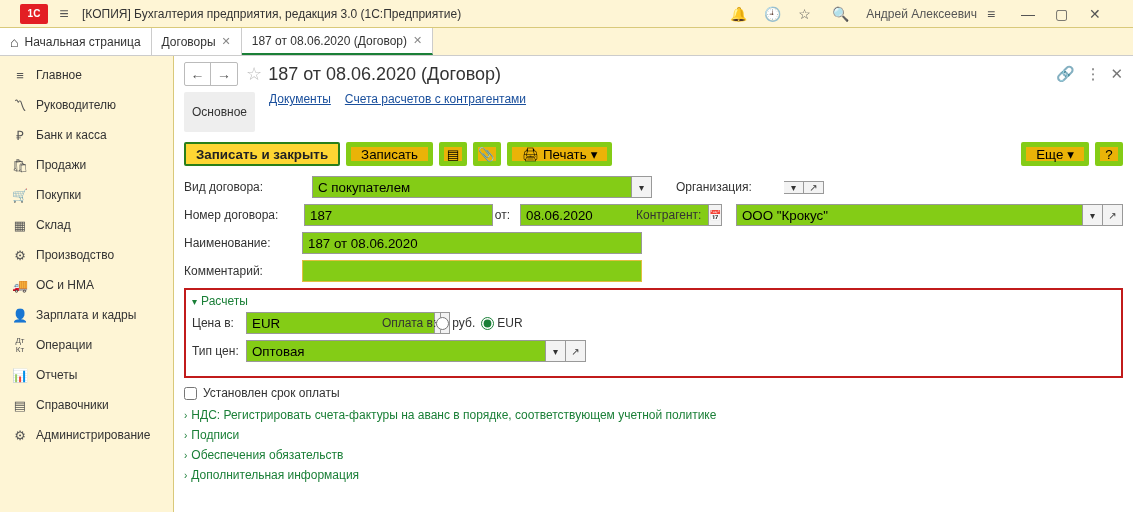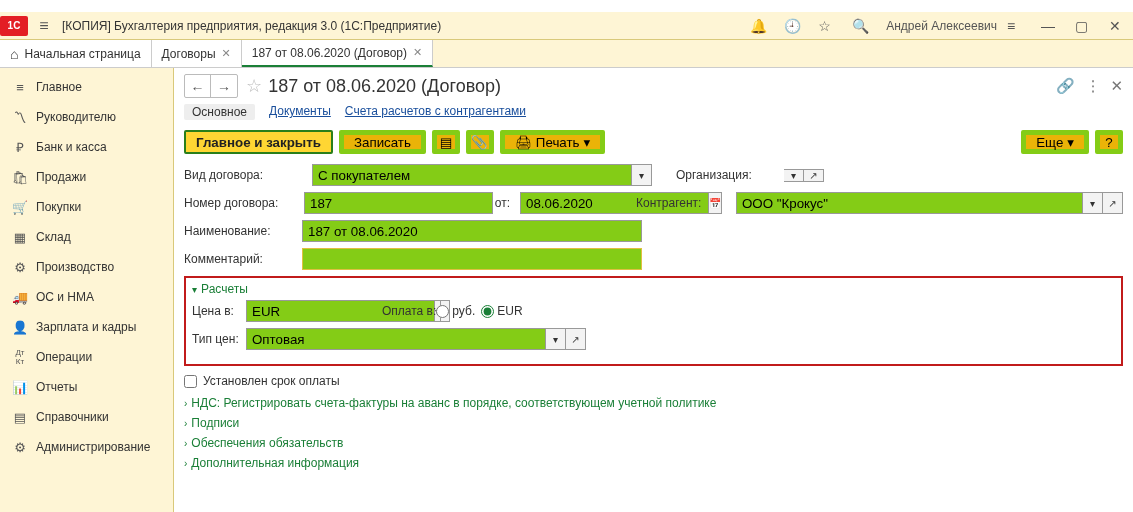--- a/index.html
+++ b/index.html
@@ -1,17 +1,17 @@
 <!DOCTYPE html>
 <html><head>
 <meta charset="utf-8">
 <style>
 * { box-sizing: border-box; margin: 0; padding: 0; font-family: Arial, sans-serif; }
 body { font-size: 12px; color: #333; background: #fff; width: 1133px; height: 512px; overflow: hidden; }
-.titlebar { height: 28px; background: #fef5d5; display: flex; align-items: center; padding: 0 0; border-bottom: 1px solid #d9c97a; margin-top: 12px; }
+.titlebar { height: 28px; background: #fef5d5; display: flex; align-items: center; padding: 0 20px; border-bottom: 1px solid #d9c97a; }
 .titlebar .logo { width: 28px; height: 20px; background: #e31e24; color: #fff; font-weight: bold; font-size: 10px; display: flex; align-items: center; justify-content: center; border-radius: 2px; margin-right: 4px; }
 .titlebar .burger { width: 24px; text-align: center; font-size: 16px; color: #555; }
 .titlebar .title { flex: 1; padding-left: 6px; color: #333; }
 .titlebar .tb-right { display: flex; align-items: center; gap: 10px; color: #555; }
 .titlebar .tb-right span { display: inline-flex; align-items: center; }
 .titlebar .tb-btn { width: 24px; text-align: center; font-size: 14px; }
 .tabs-row { height: 28px; display: flex; align-items: stretch; border-bottom: 1px solid #ccc; background: #fef5d5; }
 .tab-home { display: flex; align-items: center; padding: 0 10px; border-right: 1px solid #ccc; background: #fff; }
 .tab-home .home-icon { margin-right: 6px; font-size: 14px; }
 .tab { display: flex; align-items: center; padding: 0 10px; border-right: 1px solid #ccc; background: #fff; position: relative; }
@@ -24,21 +24,21 @@
 .content { flex: 1; padding: 6px 10px 10px 10px; position: relative; overflow: hidden; }
 .header-row { display: flex; align-items: center; margin-bottom: 6px; }
 .nav-btn-group { display: flex; border: 1px solid #bbb; border-radius: 2px; margin-right: 8px; }
 .nav-btn-group span { width: 26px; height: 22px; display: flex; align-items: center; justify-content: center; font-size: 14px; color: #555; }
 .nav-btn-group span:first-child { border-right: 1px solid #bbb; }
 .star { font-size: 18px; color: #bbb; margin-right: 6px; }
 h2.page-title { font-size: 18px; font-weight: normal; }
 .header-right-icons { margin-left: auto; display: flex; gap: 10px; color: #777; font-size: 15px; }
 .subnav { display: flex; gap: 14px; margin-bottom: 10px; }
 .subnav span { color: #1a4f9c; text-decoration: underline; cursor: pointer; }
-.subnav span.active { background: #eee; color: #333; text-decoration: none; padding: 1px 8px; border-radius: 2px; }
+.subnav span.active { background: #eee; color: #333; text-decoration: none; padding: 13px 8px; border-radius: 2px; }
 .toolbar { display: flex; gap: 6px; margin-bottom: 10px; align-items: center; }
 .btn { border: 5px solid #84cc16; background: #eab308; padding: 4px 10px; border-radius: 2px; cursor: pointer; display: inline-flex; align-items: center; gap: 4px; height: 24px; }
 .btn.primary { background: #ffd633; border: 2px solid #2a7f1a; font-weight: bold; color: #222; }
 .btn.icon-only { width: 28px; padding: 0; justify-content: center; }
 .toolbar .spacer { flex: 1; }
 .input-group { display: flex; align-items: stretch; }
 .input-text { flex: 1; border: 1px solid #999; padding: 3px 5px; height: 22px; background: #84cc16; }
 .input-text.yellow { border: 1px solid #e0c040; }
 .input-btn { width: 20px; border: 1px solid #999; border-left: none; background: #f3f3f3; display: flex; align-items: center; justify-content: center; font-size: 10px; }
 .wide-row { display: flex; align-items: center; gap: 8px; margin-bottom: 6px; }
@@ -161,21 +161,21 @@
       </div>
     </div>
 
     <div class="subnav">
       <span class="active">Основное</span>
       <span>Документы</span>
       <span>Счета расчетов с контрагентами</span>
     </div>
 
     <div class="toolbar">
-      <button class="btn primary">Главное и закрыть</button>
+      <button class="btn primary">Записать и закрыть</button>
       <button class="btn">Записать</button>
       <button class="btn icon-only">▤</button>
       <button class="btn icon-only">📎</button>
       <button class="btn">
           <span>🖨</span>
           <span>Печать</span>
           <span>▾</span>
         </button>
       <div class="spacer"></div>
       <button class="btn">

